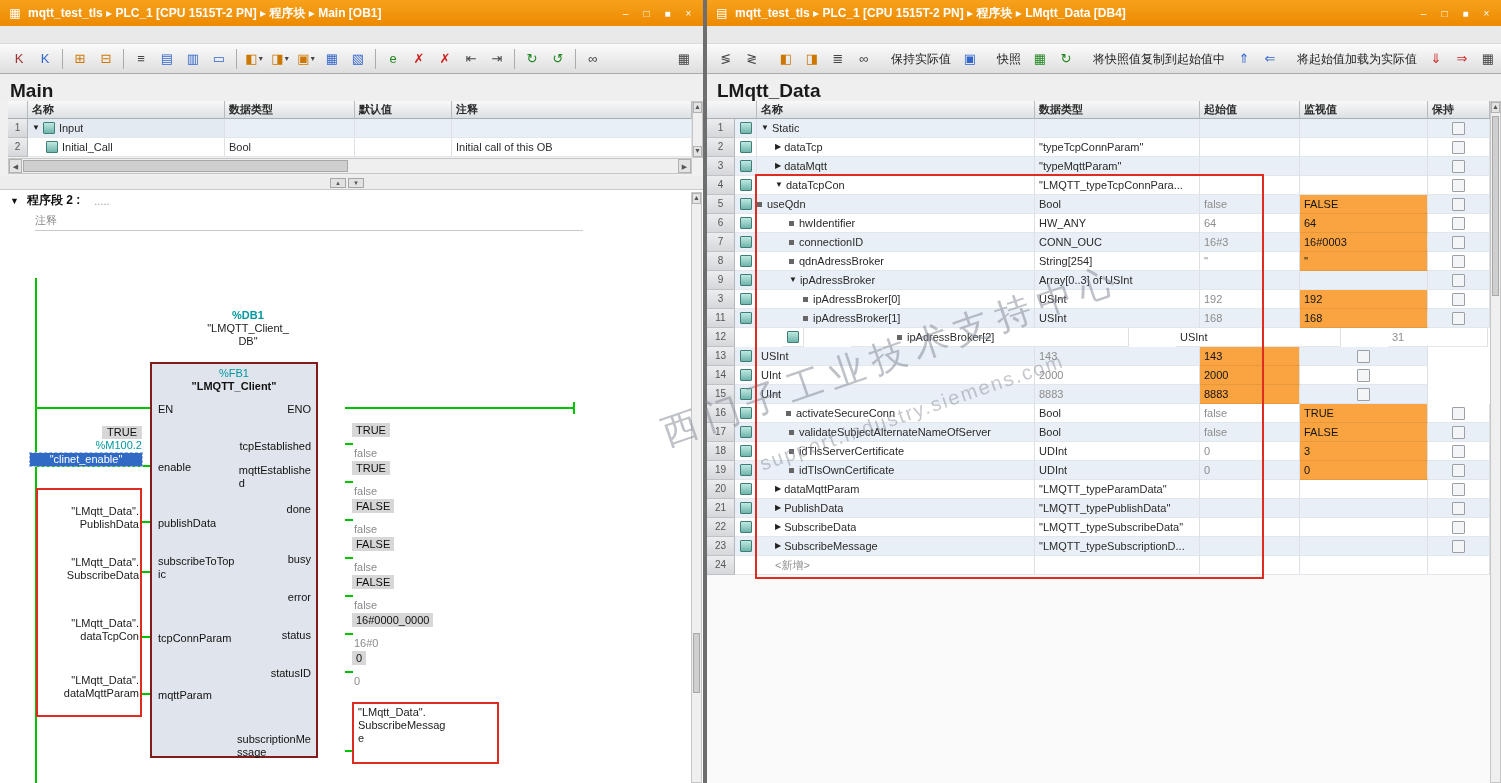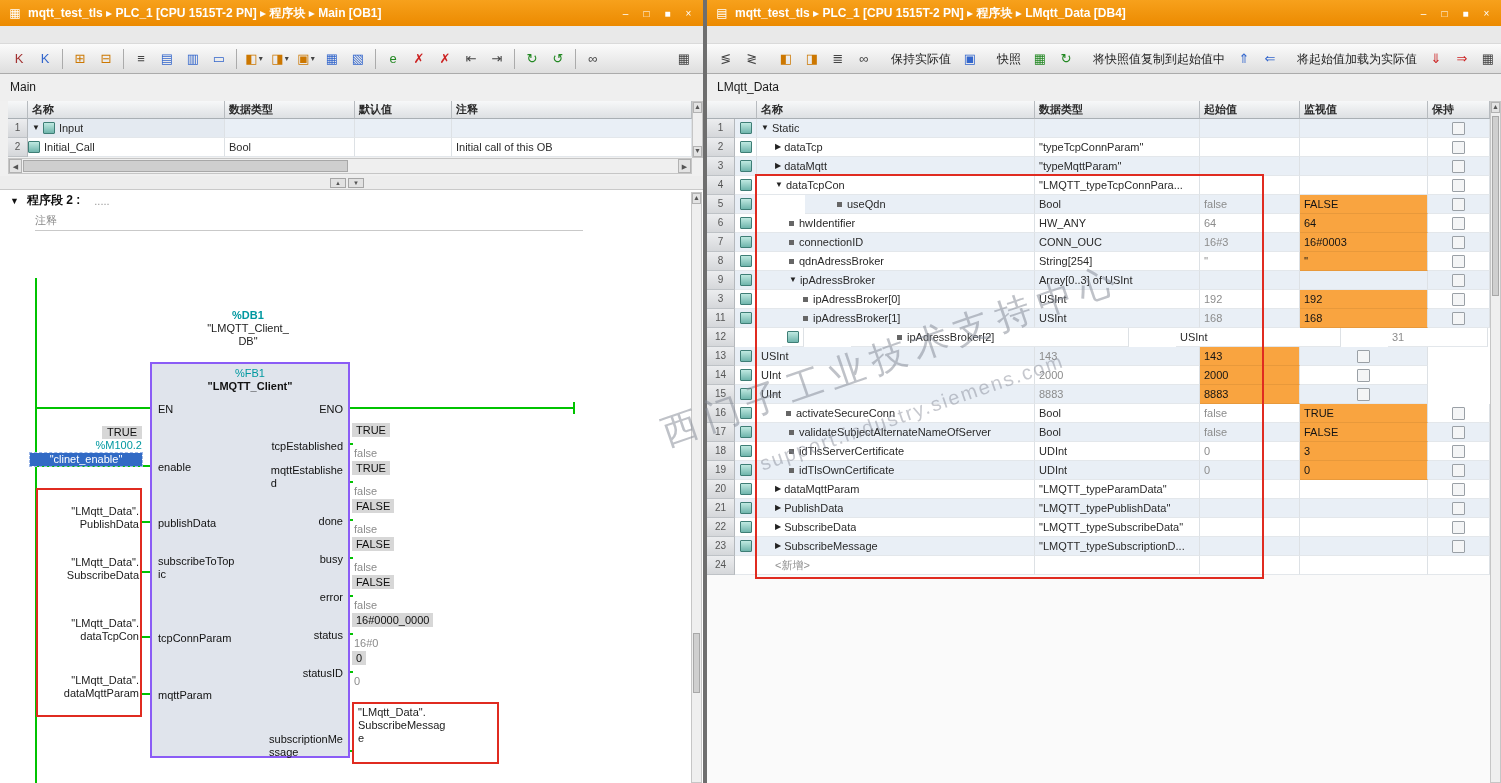--- a/index.html
+++ b/index.html
@@ -24,21 +24,21 @@
     border-bottom:1px solid #ABABAB;display:flex;align-items:center;padding:0 6px;box-sizing:border-box;}
   .ticon{display:inline-flex;align-items:center;height:22px;min-width:20px;margin:0 1px;padding:0 1px;
     border:1px solid transparent;border-radius:2px;justify-content:center;}
   .tglyph{font-size:13px;line-height:20px;}
   .tdrop{font-size:8px;color:#444;margin-left:1px;}
   .tsep{width:1px;height:20px;background:#ABABAB;margin:0 4px;display:inline-block;}
   .tspacer{flex:1;}
   .tbtn{font-size:12px;color:#222;margin:0 3px;padding:0 3px;height:22px;line-height:22px;white-space:nowrap;border-radius:2px;}
 
   .label-row{position:absolute;left:0;right:0;top:74px;height:27px;background:#EFEFEF;}
-  .editor-title{position:absolute;left:10px;top:6px;font-size:12px;font-weight:normal;color:#1A1A1A;}
+  .editor-title{position:absolute;left:10px;top:6px;font-size:19px;font-weight:bold;color:#1A1A1A;}
 
   
   .grid-table{position:absolute;background:#fff;font-size:11px;color:#2A2A2A;}
   .trow,.thead{display:grid;}
   .thead{height:18px;}
   .th{background:linear-gradient(#F7F8F9,#DDE0E3);border-right:1px solid #B7BBBF;border-bottom:1px solid #A9AFB4;
     font-weight:bold;padding:0 4px;line-height:17px;white-space:nowrap;overflow:hidden;box-sizing:border-box;}
   .trow{height:19px;}
   .trow.alt .cell{background:#E9EFF6;}
   .cell{background:#fff;border-right:1px solid #DDE1E5;border-bottom:1px solid #E3E7EB;line-height:18px;
@@ -75,22 +75,22 @@
   .net-title{font-weight:bold;}
   .net-dots{color:#999;margin-left:14px;font-size:11px;}
   .net-comment{position:absolute;left:35px;top:213px;font-size:11px;color:#8A8A8A;}
   .net-underline{position:absolute;left:35px;top:230px;width:548px;height:1px;background:#C9C9C9;}
 
   .gl{position:absolute;background:#00C300;}
   .pre{white-space:pre-line;}
   .teal{color:#0098A0;}
   .bold{font-weight:bold;}
   .dbcall{position:absolute;left:150px;top:309px;width:196px;text-align:center;font-size:11px;line-height:13px;color:#1A1A1A;}
-  .fbblock{position:absolute;left:150px;top:362px;width:200px;height:396px;background:#E0E4EC;
-    border:2px solid #8b5cf6;box-sizing:border-box;}
+  .fbblock{position:absolute;left:150px;top:362px;width:168px;height:396px;background:#E0E4EC;
+    border:2px solid #7f1d1d;box-sizing:border-box;}
   .fbaddr{position:absolute;left:0;right:0;top:3px;text-align:center;font-size:11px;}
   .fbname{position:absolute;left:0;right:0;top:16px;text-align:center;font-size:11px;font-weight:bold;color:#111;}
   .pin{position:absolute;font-size:11px;line-height:13px;color:#111;}
   .pin.in{left:6px;text-align:left;max-width:96px;}
   .pin.out{right:5px;text-align:left;max-width:96px;}
   .vbox{position:absolute;left:352px;background:#D7D7D7;font-size:11px;line-height:14px;height:14px;padding:0 4px;color:#111;}
   .ph{position:absolute;left:354px;color:#8B8B8B;font-size:11px;line-height:12px;}
   .enop{position:absolute;left:30px;top:426px;width:112px;font-size:11px;line-height:13px;text-align:right;}
   .valbox{display:inline-block;background:#D7D7D7;padding:0 5px;height:13px;line-height:13px;color:#111;}
   .bluebox{background:#316AC5;color:#fff;height:13px;line-height:13px;text-align:center;margin-top:1px;padding:0 2px;
@@ -220,21 +220,21 @@
             <span class="arw">▼</span>
             <span class="tagbox"></span>
             <span class="nm" style="margin-left: 4px;">Input</span>
           </div>
           <div class="cell c-type"></div>
           <div class="cell c-def"></div>
           <div class="cell c-com"></div>
         </div>
         <div class="trow" style="grid-template-columns: 20px 197px 130px 97px 1fr;">
           <div class="cell c-num">2</div>
-          <div class="cell c-name" style="">
+          <div class="cell c-name" style="padding-left: 18px;">
             <span class="tagbox"></span>
             <span class="nm" style="margin-left: 4px;">Initial_Call</span>
           </div>
           <div class="cell c-type">Bool</div>
           <div class="cell c-def"></div>
           <div class="cell c-com">Initial call of this OB</div>
         </div>
       </div>
     <div class="vscroll" style="left:692px;top:101px;height:57px;">
       <span class="sb-btn" style="left:0;right:0;top:0;height:11px;">▲</span>
@@ -290,21 +290,21 @@
       <div class="pin out" style="top:39px;">ENO</div>
       <div class="pin in" style="top:97px;">enable</div>
       <div class="pin in" style="top:153px;">publishData</div>
       <div class="pin in pre" style="top:191px;">subscribeToTop
 ic</div>
       <div class="pin in" style="top:268px;">tcpConnParam</div>
       <div class="pin in" style="top:325px;">mqttParam</div>
       <div class="pin out" style="top:76px;">tcpEstablished</div>
       <div class="pin out pre" style="top:100px;">mqttEstablishe
 d</div>
-      <div class="pin out" style="top:151px;margin-left:16px;">done</div>
+      <div class="pin out" style="top:139px;margin-left:16px;">done</div>
       <div class="pin out" style="top:189px;">busy</div>
       <div class="pin out" style="top:227px;">error</div>
       <div class="pin out" style="top:265px;">status</div>
       <div class="pin out" style="top:303px;">statusID</div>
       <div class="pin out pre" style="top:369px;">subscriptionMe
 ssage</div>
     </div>
 
     <div class="vbox" style="top:423px;">TRUE</div>
     <div class="ph" style="top:447px;">false</div>
@@ -493,21 +493,21 @@
           <div class="cell c-mon"></div>
           <div class="cell c-ret">
             <span class="chk"></span>
           </div>
         </div>
         <div class="trow alt" style="grid-template-columns: 28px 22px 278px 165px 100px 128px 1fr;">
           <div class="cell c-num">5</div>
           <div class="cell c-icon">
             <span class="tagbox"></span>
           </div>
-          <div class="cell c-name" style="padding-left: 32px; margin-left: 48px;">
+          <div class="cell c-name" style="">
             <span class="blt"></span>
             <span class="nm">useQdn</span>
           </div>
           <div class="cell c-type">Bool</div>
           <div class="cell c-start">false</div>
           <div class="cell c-mon hl">FALSE</div>
           <div class="cell c-ret">
             <span class="chk"></span>
           </div>
         </div>

